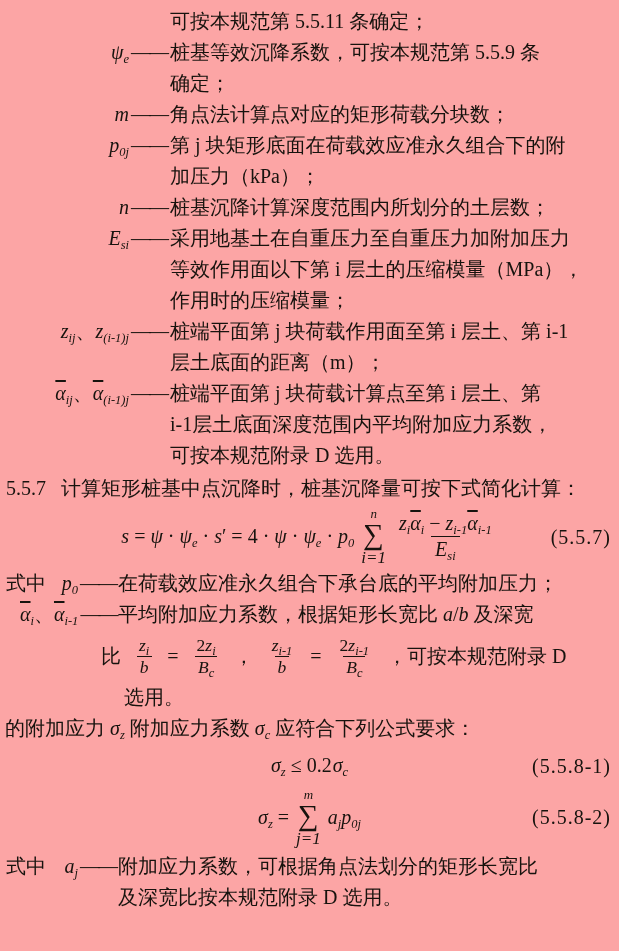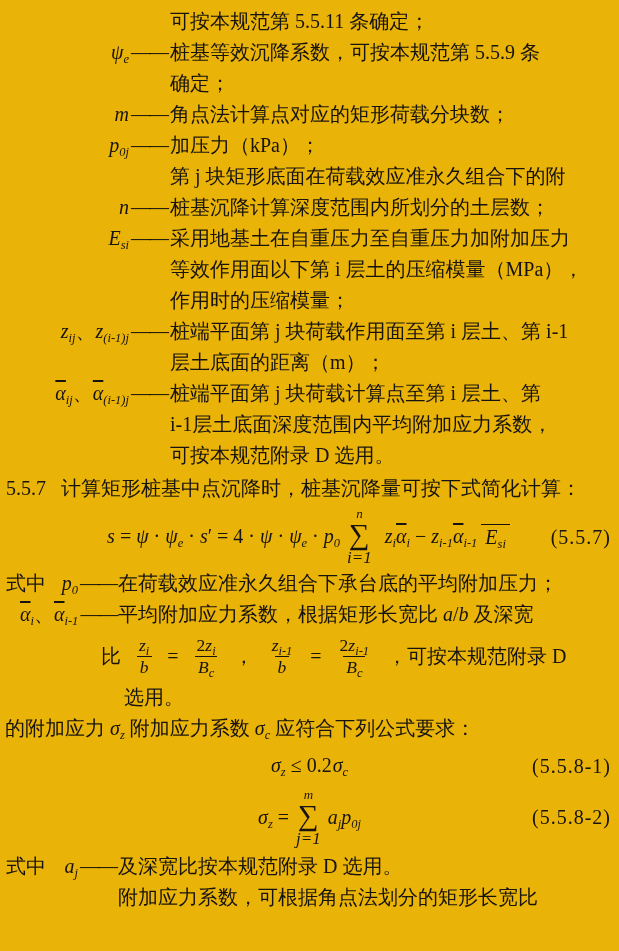--- a/index.html
+++ b/index.html
@@ -1,18 +1,18 @@
 <!DOCTYPE html>
 <html><head>
 <meta charset="utf-8">
 <style>
   html,body{margin:0;padding:0;background:#e8e6e0;}
   .page{
     width:619px;height:951px;box-sizing:border-box;
-    background:#eab308;color:#17130e;
+    background:#fca5a5;color:#17130e;
     font-family:"Liberation Serif","DejaVu Serif",serif;
     font-size:20px;overflow:hidden;position:relative;
     padding-top:6px;
   }
   .v{font-style:italic;}
   .ov{text-decoration:overline;}
   sub{font-size:12.5px;font-style:italic;line-height:0;vertical-align:-4px;}
   .dash{letter-spacing:-2px;margin:0 1px 0 2px;}
   .ln{line-height:31px;white-space:nowrap;}
   
@@ -20,21 +20,21 @@
   .def .cell{position:absolute;left:0;top:0;width:168px;text-align:right;white-space:nowrap;line-height:31px;}
   
   .whr{position:relative;padding-left:118px;}
   .whr .lbl{position:absolute;left:6px;top:0;line-height:31px;}
   .whr .cell{position:absolute;left:44px;top:0;width:73px;text-align:right;white-space:nowrap;line-height:31px;}
   .clause{line-height:31px;white-space:nowrap;padding-left:6px;}
   .clause .no{font-weight:normal;margin-right:15px;}
   .eqrow{position:relative;display:flex;align-items:center;justify-content:center;}
   .eqno{position:absolute;right:8px;top:50%;transform:translateY(-50%);letter-spacing:1px;}
   .math{display:inline-flex;align-items:center;white-space:nowrap;gap:5px;}
-  .frac{display:inline-flex;flex-direction:row;align-items:center;line-height:1.25;margin:0 2px;}
+  .frac{display:inline-flex;flex-direction:column;align-items:center;line-height:1.25;margin:0 2px;}
   .frac .dn{border-top:1.6px solid currentColor;padding:0 4px;}
   .frac .nm{padding:0 4px;}
   .sum{display:inline-flex;flex-direction:column;align-items:center;line-height:1;margin:0 2px;}
   .sum .t{font-size:13px;font-style:italic;line-height:1;}
   .sum .g{font-size:29px;line-height:1;font-style:normal;}
   .sum .b{font-size:17px;font-style:italic;line-height:1;}
   .ifr{display:inline-flex;flex-direction:column;align-items:center;font-size:17.5px;line-height:1.2;margin:0 15px;}
   .ifr .dn{border-top:1.4px solid currentColor;padding:0 3px;}
   .ifr .nm{padding:0 3px;}
   .l2row{display:flex;align-items:center;height:52px;white-space:nowrap;margin-left:-17px;}
@@ -59,22 +59,22 @@
     <div class="ln">确定；</div>
   </div>
 
   <div class="def">
     <span class="cell"><span class="v">m</span><span class="dash">——</span></span>
     <div class="ln">角点法计算点对应的矩形荷载分块数；</div>
   </div>
 
   <div class="def">
     <span class="cell"><span class="v">p</span><sub>0j</sub><span class="dash">——</span></span>
+    <div class="ln">第 j 块矩形底面在荷载效应准永久组合下的附</div>
     <div class="ln">加压力（kPa）；</div>
-    <div class="ln">第 j 块矩形底面在荷载效应准永久组合下的附</div>
   </div>
 
   <div class="def">
     <span class="cell"><span class="v">n</span><span class="dash">——</span></span>
     <div class="ln">桩基沉降计算深度范围内所划分的土层数；</div>
   </div>
 
   <div class="def">
     <span class="cell"><span class="v">E</span><sub>si</sub><span class="dash">——</span></span>
     <div class="ln">采用地基土在自重压力至自重压力加附加压力</div>
@@ -188,17 +188,17 @@
           <span class="b">j=1</span>
         </span>
       <span><span class="v">a</span><sub>j</sub><span class="v">p</span><sub>0j</sub></span>
     </span>
     <span class="eqno">(5.5.8-2)</span>
   </div>
 
   <div class="whr mt2">
     <span class="lbl">式中</span>
     <span class="cell"><span class="v">a</span><sub>j</sub><span class="dash">——</span></span>
+    <div class="ln">附加应力系数，可根据角点法划分的矩形长宽比</div>
     <div class="ln">及深宽比按本规范附录 D 选用。</div>
-    <div class="ln">附加应力系数，可根据角点法划分的矩形长宽比</div>
   </div>
 
 </div>
 
 </body></html>

